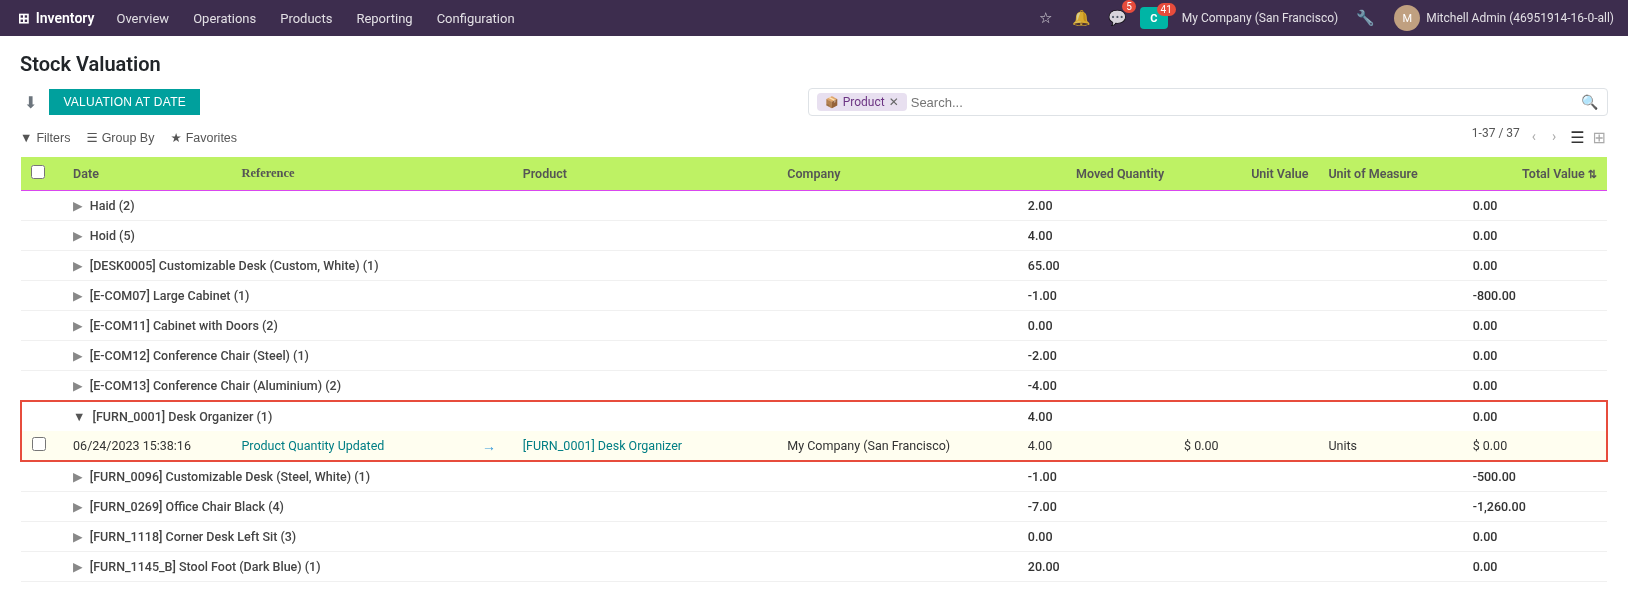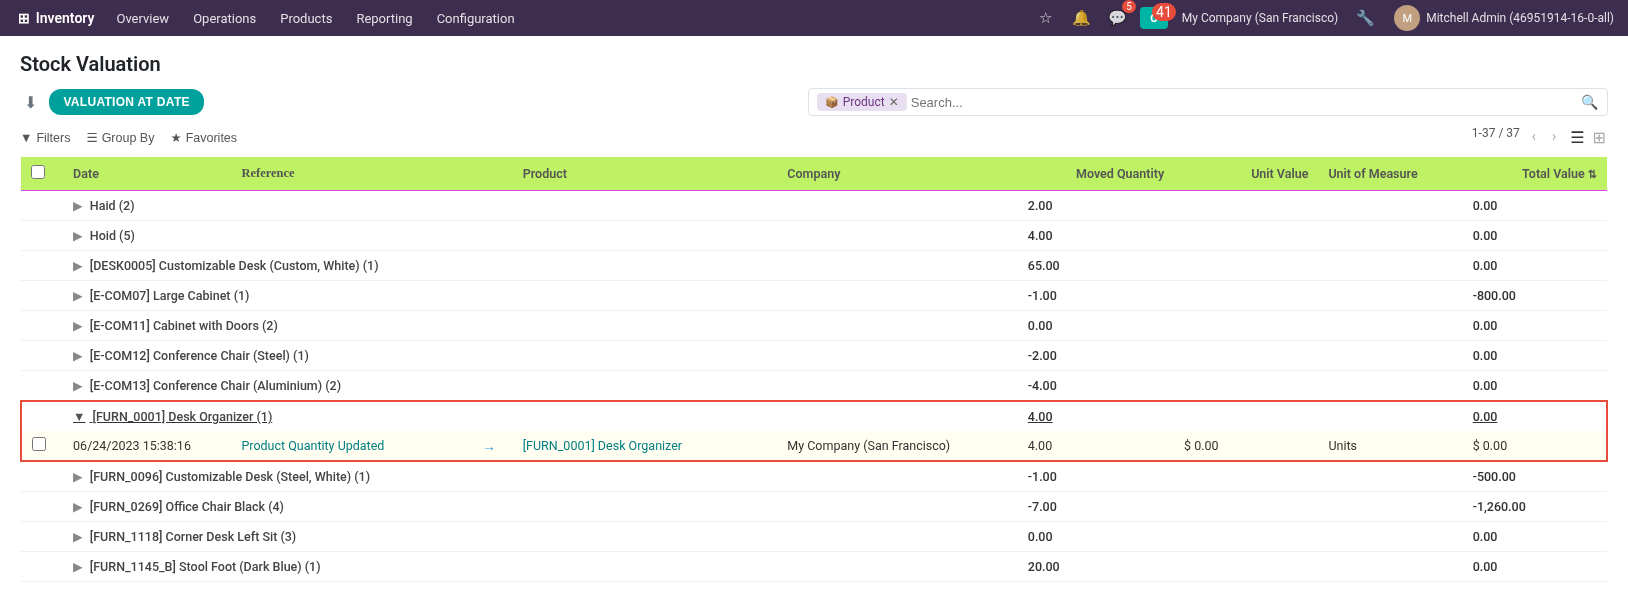--- a/index.html
+++ b/index.html
@@ -47,21 +47,21 @@
 
     
     .content { padding: 16px 20px; }
 
     
     .page-header { display: flex; align-items: flex-start; gap: 16px; margin-bottom: 12px; }
     .page-title { font-size: 20px; font-weight: 600; color: #212529; flex: 0 0 auto; }
     .btn-download { background: transparent; border: none; cursor: pointer; color: #6c757d; font-size: 16px; padding: 4px; }
     .btn-valuation {
       background: #00a09d; color: #fff; border: none; padding: 6px 14px;
-      border-radius: 12px; font-size: 12px; font-weight: 700; cursor: pointer;
+      border-radius: 0; font-size: 12px; font-weight: 400; cursor: pointer;
       text-transform: uppercase; letter-spacing: 0.3px;
     }
 
     .search-bar {
       display: flex; align-items: center; gap: 4px;
       border: 1px solid #dee2e6; border-radius: 4px;
       padding: 4px 8px; background: #fff; flex: 1; max-width: 800px;
     }
     .search-tag {
       background: #e8e0f0; border-radius: 4px; padding: 2px 8px;
@@ -134,21 +134,21 @@
   </div>
   <div class="topnav-right">
     <div class="topnav-icon">☆</div>
     <div class="topnav-icon">🔔</div>
     <div style="position:relative; display:inline-flex;">
       <div class="topnav-icon">💬</div>
       <span style="background:#e74c3c;color:#fff;border-radius:10px;font-size:10px;padding:1px 4px;position:absolute;top:-4px;right:-4px;">5</span>
     </div>
     <div style="position:relative; display:inline-flex;">
       <div class="topnav-icon" style="background:#00b5a5;color:#fff;border-radius:4px;font-size:11px;font-weight:700;width:28px;height:22px;">C</div>
-      <span style="background:#e74c3c;color:#fff;border-radius:10px;font-size:14px;padding:1px 4px;position:absolute;top:-4px;right:-8px;">41</span>
+      <span style="background:#e74c3c;color:#fff;border-radius:10px;font-size:10px;padding:1px 4px;position:absolute;top:-4px;right:-8px;">41</span>
     </div>
     <span class="topnav-company">My Company (San Francisco)</span>
     <div class="topnav-icon">🔧</div>
     <div class="topnav-user">
       <div class="avatar">M</div>
       <span>Mitchell Admin (46951914-16-0-all)</span>
     </div>
   </div>
 </nav>
 
@@ -299,21 +299,21 @@
           <td colspan="5">
             <span class="expand-arrow">▶</span>
             <span>[E-COM13] Conference Chair (Aluminium) (2)</span>
           </td>
           <td class="right">-4.00</td>
           <td></td>
           <td></td>
           <td class="right">0.00</td>
         </tr>
 
-        <tr class="group-row" style="border: 2px solid #e74c3c; border-bottom: none; text-decoration: underline;">
+        <tr class="group-row" style="border: 2px solid #e74c3c; border-bottom: none;">
           <td></td>
           <td colspan="5">
             <span class="expand-arrow expand-down">▼</span>
             <span>[FURN_0001] Desk Organizer (1)</span>
           </td>
           <td class="right">4.00</td>
           <td></td>
           <td></td>
           <td class="right">0.00</td>
         </tr>

